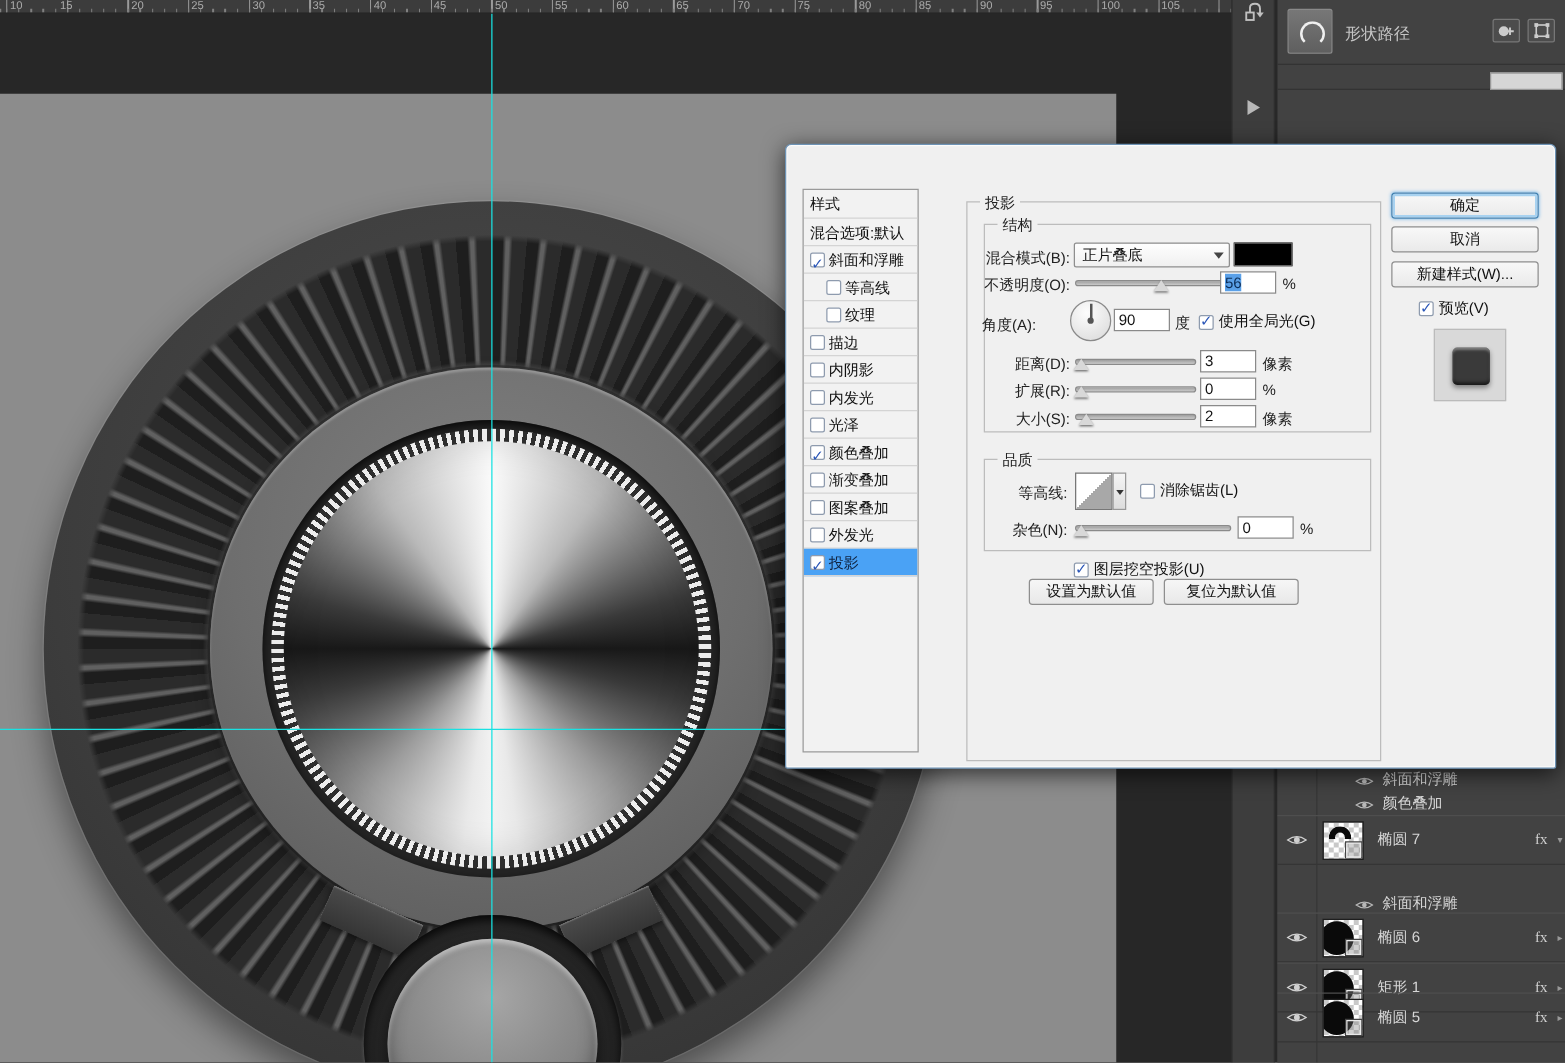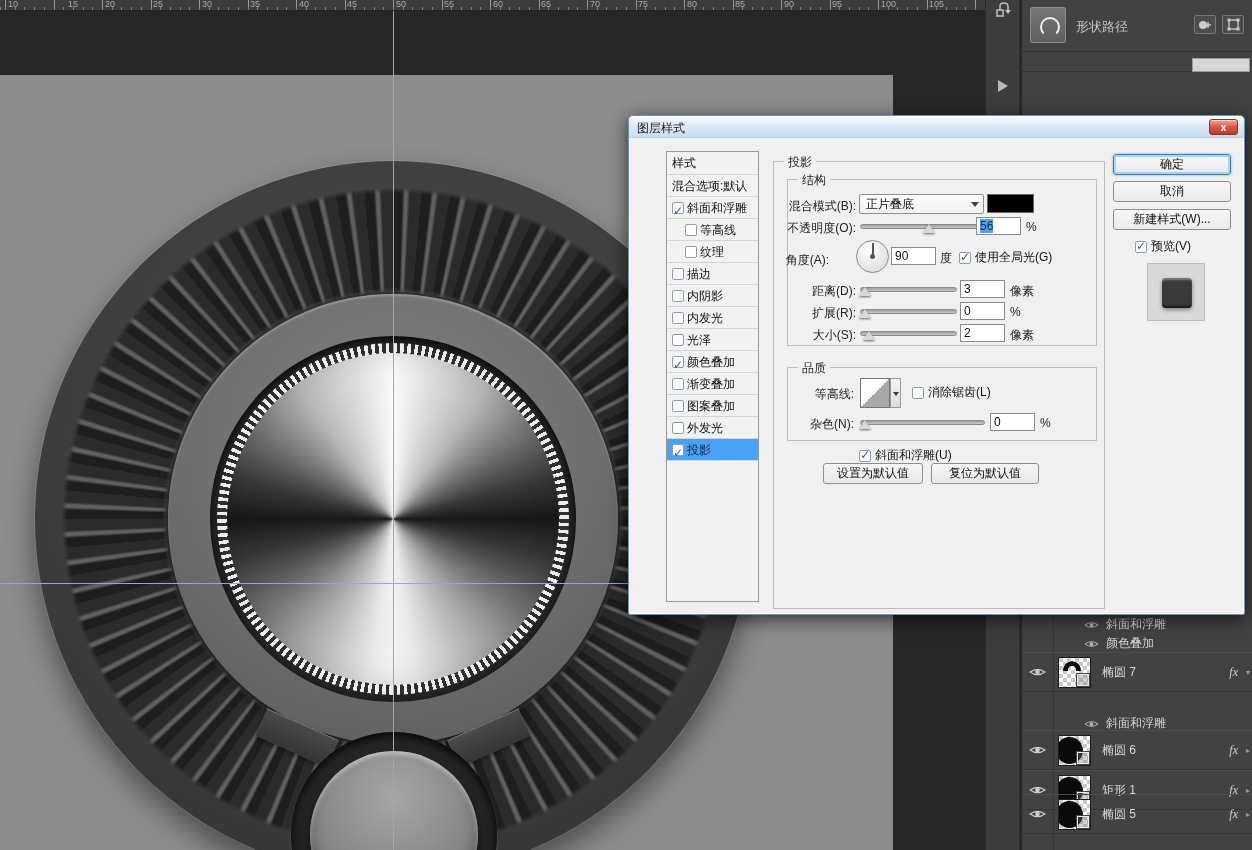--- a/index.html
+++ b/index.html
@@ -77,36 +77,36 @@
   .lrow.layer { height:40px; border-top:1px solid #4e4e4e; border-bottom:1px solid #353535; }
   .eye { position:absolute; left:7px; top:50%; transform:translateY(-50%); width:17px; height:11px; }
   .eye svg { display:block; }
   .thumb { position:absolute; left:36px; top:4px; width:33px; height:31px; border:1px solid #1e1e1e;
     background:repeating-conic-gradient(#fff 0 90deg, #c9c9c9 90deg 180deg); background-size:8px 8px; overflow:hidden; }
   .thumb .blob { position:absolute; left:-3px; top:1px; width:27px; height:27px; border-radius:50%; background:#0a0a0a; }
   .thumb .arc { position:absolute; left:4px; top:3px; width:18px; height:18px; border:5px solid #0a0a0a; border-radius:50%;
     -webkit-mask:linear-gradient(#000 0 55%, transparent 55%); mask:linear-gradient(#000 0 55%, transparent 55%); }
   .thumb .badge { position:absolute; right:1px; bottom:1px; width:12px; height:12px; border:1px solid #e9e9e9; box-shadow:0 0 0 1px #444; background:rgba(120,120,120,.35); }
   .lname { position:absolute; left:80px; top:50%; transform:translateY(-50%); }
-  .fx { position:absolute; right:14px; top:50%; transform:translateY(-50%); font-style:italic; font-family:"Liberation Serif",serif; color:#cfcfcf; }
+  .fx { position:absolute; right:14px; top:50%; transform:translateY(-50%); font-family:"Liberation Serif",serif; color:#cfcfcf; }
   .chev { position:absolute; right:2px; top:50%; transform:translateY(-50%); font-size:8px; color:#9a9a9a; }
   .subrow { height:19px; }
   .sub-eye { position:absolute; width:15px; height:10px; top:50%; transform:translateY(-50%); }
   .sublabel { position:absolute; top:50%; transform:translateY(-50%); }
 
   
   .dialog { position:absolute; left:628px; top:115px; width:617px; height:500px; background:#f0f0f0;
     border:1px solid #6e93b5; border-radius:5px 5px 2px 2px; box-shadow:0 4px 18px rgba(0,0,0,.65), inset 0 0 0 1px rgba(255,255,255,.7); z-index:10; font-size:12px; color:#111; }
   .titlebar { position:relative; height:22px; background:linear-gradient(#fdfeff,#dde9f7 45%,#c8dcf0); border-radius:5px 5px 0 0; border-bottom:1px solid #b9cfe4; }
   .title { position:absolute; left:8px; top:4px; font-size:12px; color:#1c1c1c; }
   .close-btn { position:absolute; right:6px; top:3px; width:29px; height:16px; border-radius:3px;
     background:linear-gradient(#f2a79b,#d95f4f 45%,#bc3a29); border:1px solid #903125; color:#fff; font-weight:bold; font-size:10px;
     display:flex; align-items:center; justify-content:center; box-shadow:inset 0 1px 0 rgba(255,255,255,.5); }
 
-  .styles-list { position:absolute; left:13px; top:35px; width:93px; height:451px; background:#f2f2f2; border:1px solid #9a9a9a; overflow:hidden;margin-left:24px; }
+  .styles-list { position:absolute; left:13px; top:35px; width:93px; height:451px; background:#f2f2f2; border:1px solid #9a9a9a; overflow:hidden; }
   .sitem { position:relative; height:22px; line-height:22px; border-bottom:1px solid #d4d4d4; padding-left:5px; white-space:nowrap; font-size:12px; }
   .sitem.hdr { height:23px; }
   .sitem .cb { display:inline-block; vertical-align:-2px; margin-right:3px; }
   .sitem.ind { padding-left:18px; }
   .sitem.sel { background:#4aa2f5; color:#10233f; }
 
   .cb { width:12px; height:12px; background:#fff; border:1px solid #8e9bae; border-radius:2px; display:inline-block; position:relative; }
   .cb.on::after { content:"✓"; position:absolute; left:0; top:-3px; color:#2a56b8; font-size:12px; font-weight:bold; }
 
   .groupbox { position:absolute; border:1px solid #bcbcbc; }
@@ -134,21 +134,21 @@
   .preview-box::after { content:""; position:absolute; left:14px; top:14px; width:30px; height:30px; border-radius:4px; background:#3a3a3a; box-shadow:inset 0 2px 2px rgba(255,255,255,.35), inset 0 -2px 3px rgba(0,0,0,.6), 0 2px 4px rgba(0,0,0,.4); }
   .cb-row { position:absolute; display:flex; align-items:center; gap:4px; font-size:12px; }
 </style>
 </head>
 <body>
 
 <div id="app">
 
   <div class="ruler">
     <span style="left:5px">10</span>
-    <span style="left:65px">15</span>
+    <span style="left:45px">15</span>
     <span style="left:102px">20</span>
     <span style="left:150px">25</span>
     <span style="left:199px">30</span>
     <span style="left:247px">35</span>
     <span style="left:296px">40</span>
     <span style="left:344px">45</span>
     <span style="left:393px">50</span>
     <span style="left:441px">55</span>
     <span style="left:490px">60</span>
     <span style="left:538px">65</span>
@@ -314,26 +314,20 @@
           <span class="blob"></span>
           <span class="badge"></span>
         </span>
       <span class="lname">椭圆 5</span>
       <span class="fx">fx</span>
       <span class="chev">▸</span>
     </div>
   </div>
 
   <div class="dialog">
-    <div class="titlebar">
-      <span class="title">图层样式</span>
-      <div class="close-btn">
-          <span>x</span>
-        </div>
-    </div>
 
     <div class="styles-list">
       <div class="sitem hdr"><span>样式</span></div>
       <div class="sitem"><span>混合选项:默认</span></div>
       <div class="sitem"><span class="cb on"></span><span>斜面和浮雕</span></div>
       <div class="sitem ind"><span class="cb"></span><span>等高线</span></div>
       <div class="sitem ind"><span class="cb"></span><span>纹理</span></div>
       <div class="sitem"><span class="cb"></span><span>描边</span></div>
       <div class="sitem"><span class="cb"></span><span>内阴影</span></div>
       <div class="sitem"><span class="cb"></span><span>内发光</span></div>
@@ -408,21 +402,21 @@
     </div>
     <span class="rlabel" style="left:150px; top:300px; width:75px;">杂色(N):</span>
     <div class="slider" style="left:231px; top:304px; width:125px;">
       <span class="sthumb" style="left:-2px;"></span>
     </div>
     <div class="field" style="left:361px; top:297px;"><span>0</span></div>
     <span class="unit" style="left:411px; top:300px;">%</span>
 
     <div class="cb-row" style="left:230px; top:331px;">
       <span class="cb on"></span>
-        <span>斜面和浮雕(U)</span>
+        <span>图层挖空投影(U)</span>
     </div>
     <div class="pbtn" style="left:194px; top:347px; width:100px;">
         <span>设置为默认值</span>
       </div>
     <div class="pbtn" style="left:302px; top:347px; width:108px;">
         <span>复位为默认值</span>
       </div>
 
     <div class="btn-col">
       <div class="big-btn focus" style="top:38px;">

